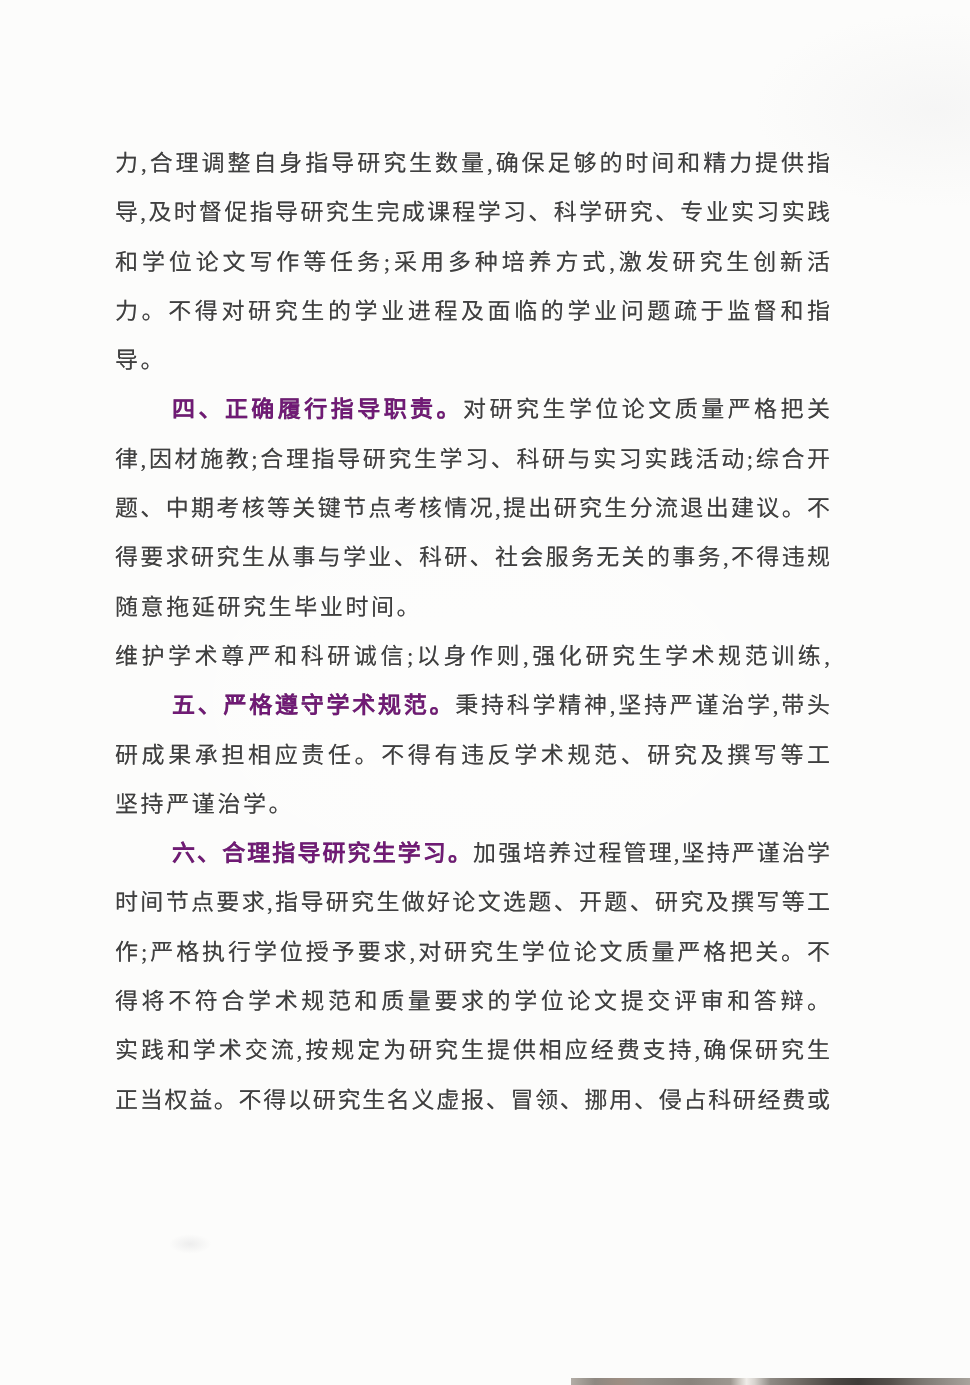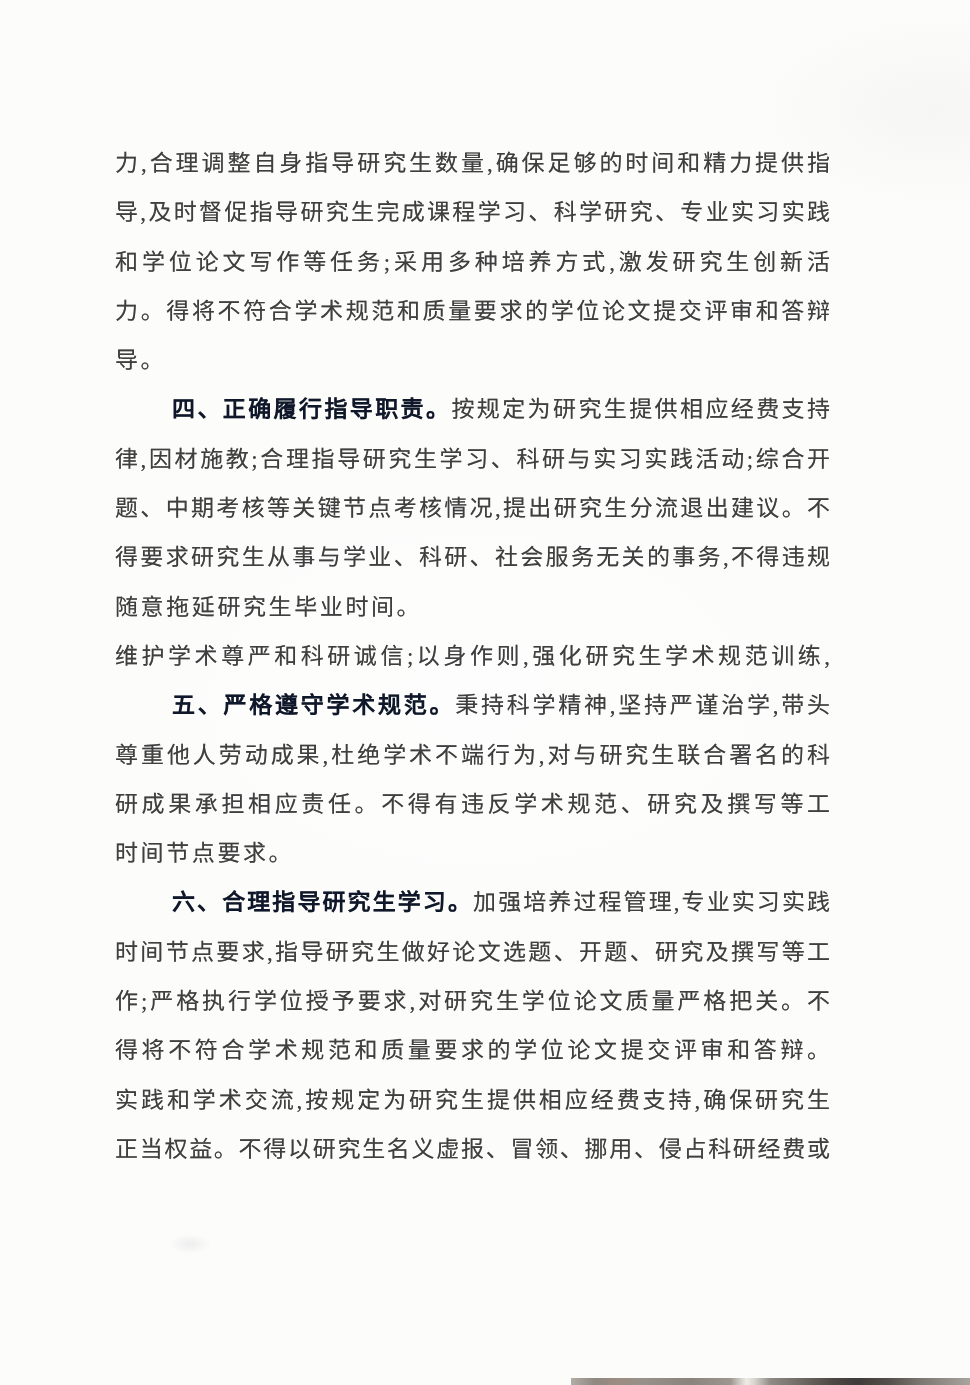--- a/index.html
+++ b/index.html
@@ -38,21 +38,21 @@
     text-shadow: 0 0 0.6px rgba(64,64,64,0.55);
   }
   .line.end {
     text-align-last: left;
     letter-spacing: 2.6px;
   }
   .para.indented .line.first { padding-left: 57px; }
   .p-heading {
     font-family: "Liberation Sans", "DejaVu Sans", sans-serif;
     font-weight: 700;
-    color: #0f172a;
+    color: #701a75;
   }
   .scan-edge {
     position: absolute;
     left: 571px;
     bottom: 0;
     width: 399px;
     height: 7px;
     filter: blur(0.4px);
     background: linear-gradient(90deg,
       #b3ada6 0%, #8e8881 6%, #9d8d82 12%, #97918a 18%, #8a847d 30%,
@@ -65,42 +65,41 @@
 <body>
 
 <div class="page">
 
   <div class="text-block">
 
     <div class="para">
       <div class="line first"><span class="p-heading"></span><span>力,合理调整自身指导研究生数量,确保足够的时间和精力提供指</span></div>
       <div class="line">导,及时督促指导研究生完成课程学习、科学研究、专业实习实践</div>
       <div class="line">和学位论文写作等任务;采用多种培养方式,激发研究生创新活</div>
-      <div class="line">力。得将不符合学术规范和质量要求的学位论文提交评审和答辩</div>
+      <div class="line">力。不得对研究生的学业进程及面临的学业问题疏于监督和指</div>
       <div class="line end">导。</div>
     </div>
 
     <div class="para indented">
-      <div class="line first"><span class="p-heading">四、正确履行指导职责。</span><span>按规定为研究生提供相应经费支持</span></div>
+      <div class="line first"><span class="p-heading">四、正确履行指导职责。</span><span>对研究生学位论文质量严格把关</span></div>
       <div class="line">律,因材施教;合理指导研究生学习、科研与实习实践活动;综合开</div>
       <div class="line">题、中期考核等关键节点考核情况,提出研究生分流退出建议。不</div>
       <div class="line">得要求研究生从事与学业、科研、社会服务无关的事务,不得违规</div>
       <div class="line end">随意拖延研究生毕业时间。</div>
     </div>
 
     <div class="para indented">
       <div class="line">维护学术尊严和科研诚信;以身作则,强化研究生学术规范训练,</div>
       <div class="line first"><span class="p-heading">五、严格遵守学术规范。</span><span>秉持科学精神,坚持严谨治学,带头</span></div>
-      <div class="line">尊重他人劳动成果,杜绝学术不端行为,对与研究生联合署名的科</div>
       <div class="line">研成果承担相应责任。不得有违反学术规范、研究及撰写等工</div>
-      <div class="line end">时间节点要求。</div>
+      <div class="line end">坚持严谨治学。</div>
     </div>
 
     <div class="para indented">
-      <div class="line first"><span class="p-heading">六、合理指导研究生学习。</span><span>加强培养过程管理,专业实习实践</span></div>
+      <div class="line first"><span class="p-heading">六、合理指导研究生学习。</span><span>加强培养过程管理,坚持严谨治学</span></div>
       <div class="line">时间节点要求,指导研究生做好论文选题、开题、研究及撰写等工</div>
       <div class="line">作;严格执行学位授予要求,对研究生学位论文质量严格把关。不</div>
       <div class="line">得将不符合学术规范和质量要求的学位论文提交评审和答辩。</div>
     </div>
 
     <div class="para indented">
       <div class="line">实践和学术交流,按规定为研究生提供相应经费支持,确保研究生</div>
       <div class="line">正当权益。不得以研究生名义虚报、冒领、挪用、侵占科研经费或</div>
     </div>
 

